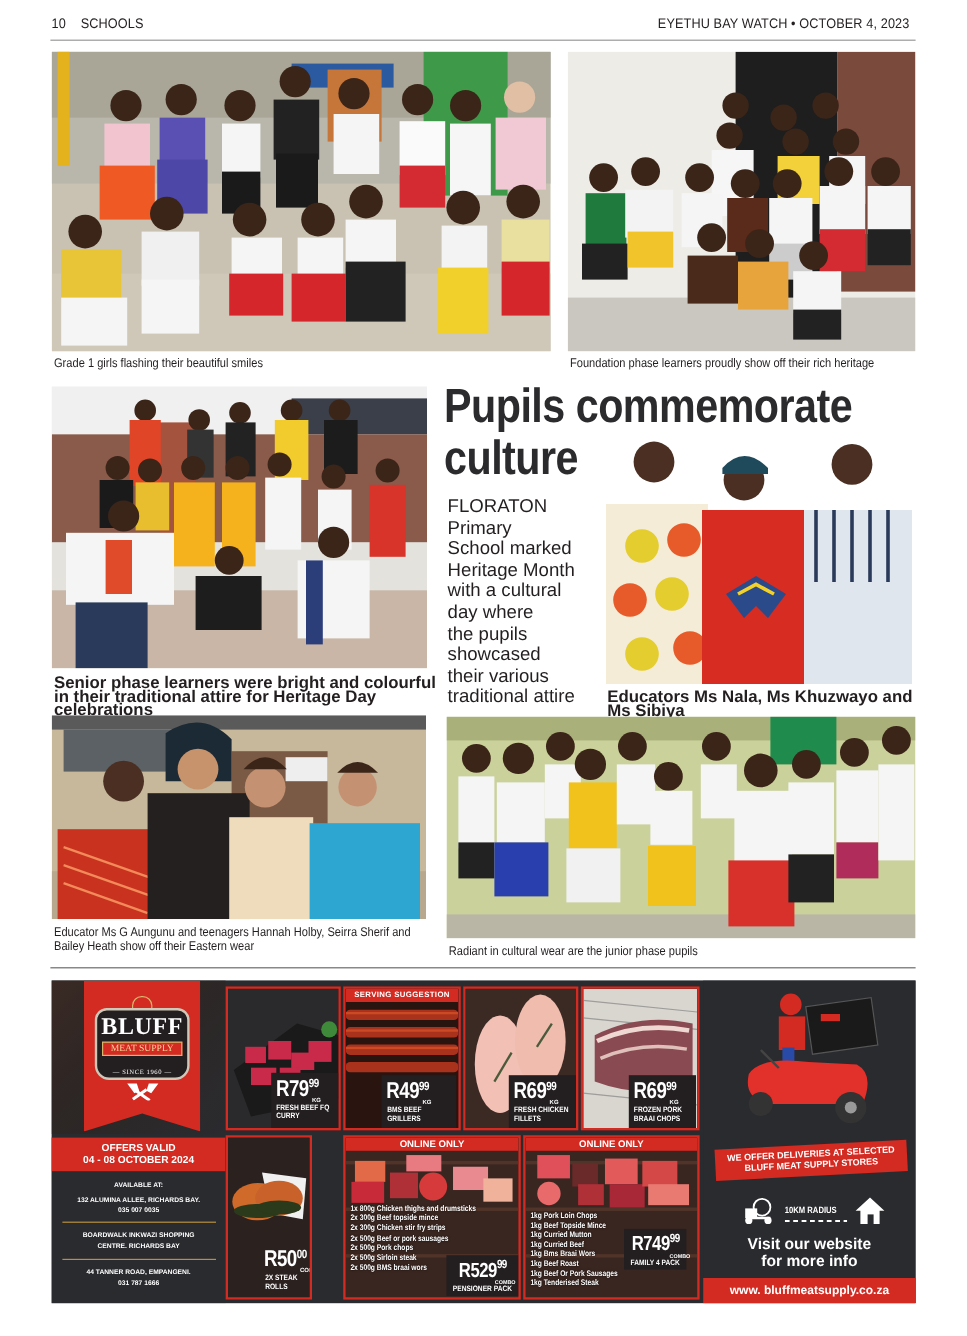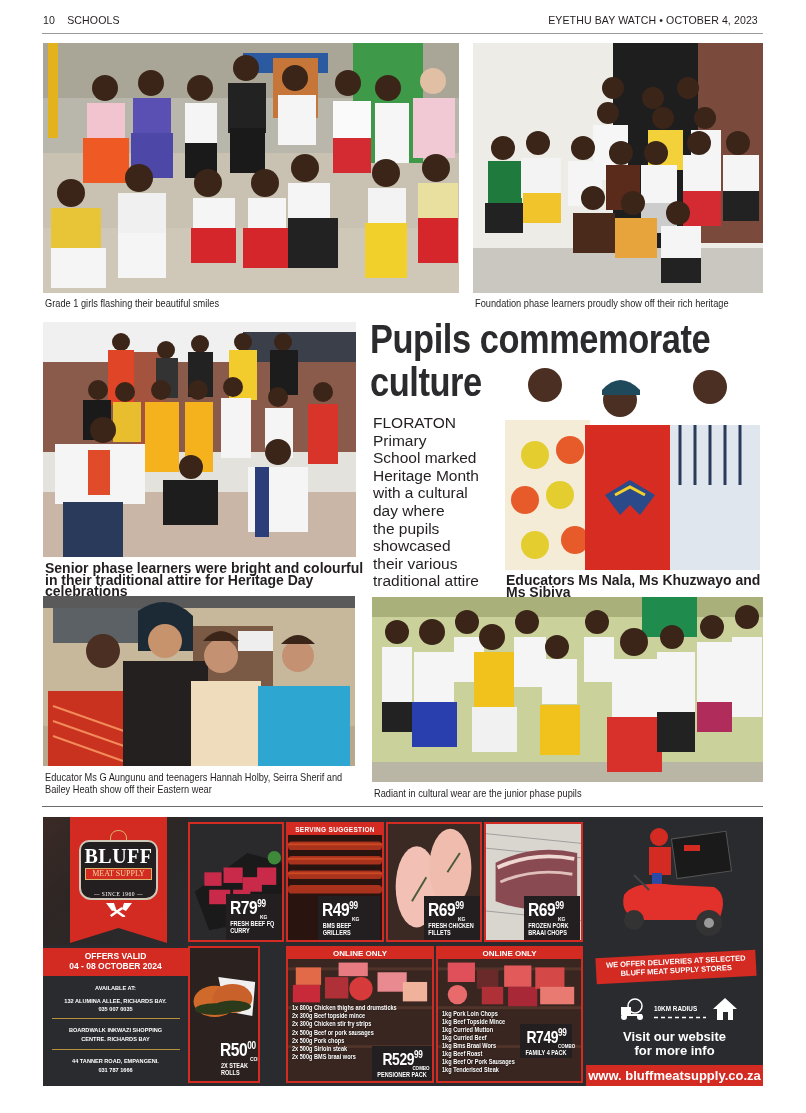--- a/index.html
+++ b/index.html
@@ -58,21 +58,21 @@
   .combo-list { position: absolute; left: 4px; top: 56px; color: #ffffff; font-weight: bold; font-size: 6.8px; line-height: 8.2px; white-space: nowrap; transform: scaleX(0.82); transform-origin: left top; text-shadow: 0 0 2px #000; }
   .combo-price { position: absolute; background: #231f20; color: #ffffff; text-align: center; }
   .combo-price .price { font-size: 17px; line-height: 17px; }
   .combo-price .unit { font-size: 4.5px; margin-top: -3px; padding-left: 38px; }
 
   .deliv-panel { position: absolute; left: 543px; top: 0; width: 177px; height: 269px; background: #2a2b2f; }
   .deliv-ribbon { position: absolute; left: 10px; top: 137px; width: 160px; height: 26px; background: #d32a22; transform: rotate(-3deg); color: #fff; font-weight: bold; font-size: 7.5px; line-height: 8.5px; text-align: center; padding-top: 4px; }
   .radius-row { position: absolute; left: 28px; top: 180px; width: 130px; height: 26px; color: #fff; }
   .radius-text { position: absolute; left: 40px; top: 7px; font-weight: bold; font-size: 7.5px; transform: scaleX(0.85); transform-origin: left top; white-space: nowrap; }
   .visit { position: absolute; left: 0; top: 213px; width: 177px; text-align: center; color: #fff; font-weight: bold; font-size: 13px; line-height: 14px; }
-  .url-bar { position: absolute; left: 0; top: 248px; width: 177px; height: 21px; background: #d32a22; color: #fff; text-align: center; font-weight: bold; font-size: 13px; line-height: 21px; }
+  .url-bar { position: absolute; left: 0; top: 248px; width: 177px; height: 21px; background: #d32a22; color: #fff; text-align: center; font-weight: bold; font-size: 10px; line-height: 21px; }
   .ad-code { position: absolute; right: 4px; top: 12px; width: 8px; height: 60px; font-size: 4px; color: #aaaaaa; writing-mode: vertical-rl; }
 </style>
 </head>
 <body>
 
 <div class="hdr">
   <div class="hdr-left">
     <span class="pg">10</span>
     <span>SCHOOLS</span>
   </div>

